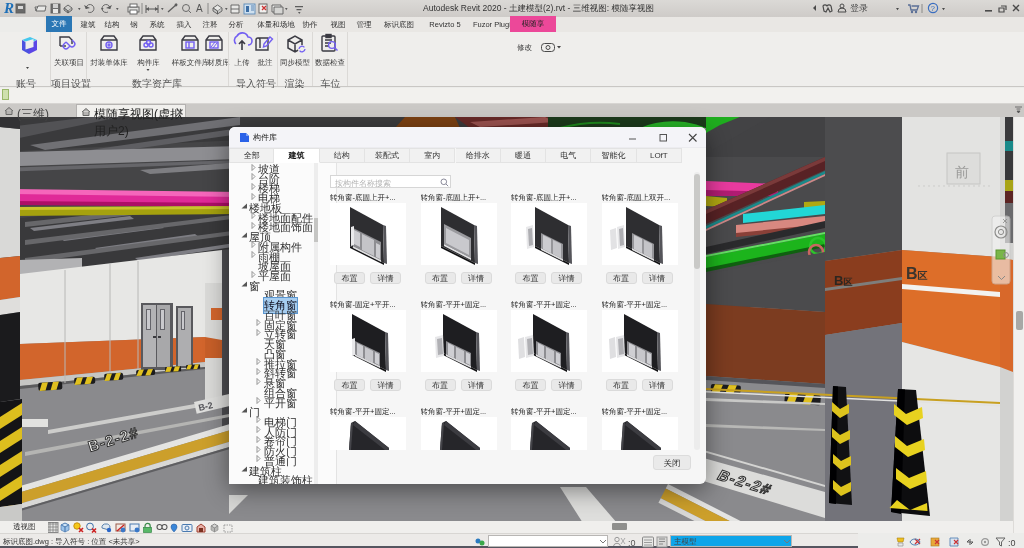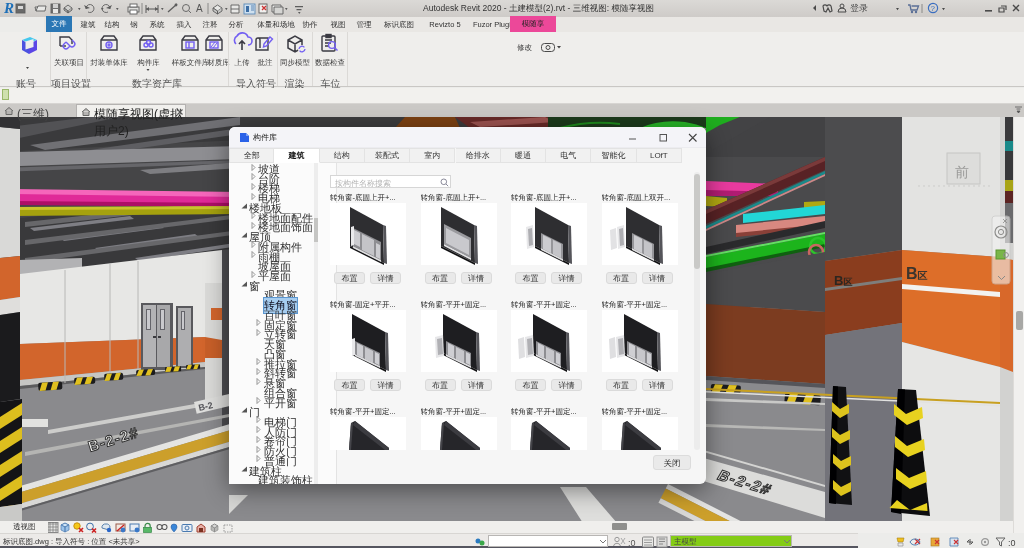--- a/index.html
+++ b/index.html
@@ -556,21 +556,21 @@
       <path d="M1.5 10 a3.6 3.6 0 0 1 7 0" fill="none" stroke="#999"></path>
       <path d="M9 2 l4 6 M13 2 l-4 6" stroke="#aaa" stroke-width="1"></path>
     <text x="16" y="10" font-size="9" fill="#555">:0</text>
   </svg>
   <svg class="abs" style="left:642px;top:2px" width="26" height="12" viewBox="0 0 26 12">
     <rect x="0.5" y="1" width="11" height="10" rx="1" fill="#e8e8e6" stroke="#888"></rect>
       <path d="M2 4 h8 M2 6.5 h8 M2 9 h8" stroke="#888" stroke-width="0.8"></path>
     <rect x="15" y="1" width="10" height="10" fill="#d8d8d6" stroke="#999"></rect>
       <path d="M17 3 h6 M17 5.5 h6 M17 8 h4" stroke="#777" stroke-width="0.8"></path>
   </svg>
-  <div class="abs" style="left:670px;top:1px;width:122px;height:12px;background:#84cc16;border:1px solid #b8b6b4;">
+  <div class="abs" style="left:670px;top:1px;width:122px;height:12px;background:#0ea5e9;border:1px solid #b8b6b4;">
     <div class="abs" style="left:3px;top:1px;color:#444;">主模型</div>
     <svg class="abs" style="left:112px;top:3px" width="8" height="7" viewBox="0 0 8 7">
         <path d="M1 1 l3 3 l3 -3" fill="none" stroke="#777"></path>
       </svg>
   </div>
   <svg class="abs" style="left:895px;top:2px" width="125" height="12" viewBox="0 0 125 12">
     <path d="M2 2 h7 l-1 4 h-5 Z" fill="#f0c020" stroke="#a88010" stroke-width="0.6"></path>
       <path d="M3 7 h5 v3 h-5 Z" fill="#e8e8e6" stroke="#888" stroke-width="0.6"></path>
     <path d="M20 3 l5 5 M25 3 l-5 5" stroke="#c33" stroke-width="1.2"></path>
       <path d="M15 6 c2 -4 8 -4 10 0 c-2 4 -8 4 -10 0" fill="none" stroke="#4a7ab0"></path>

